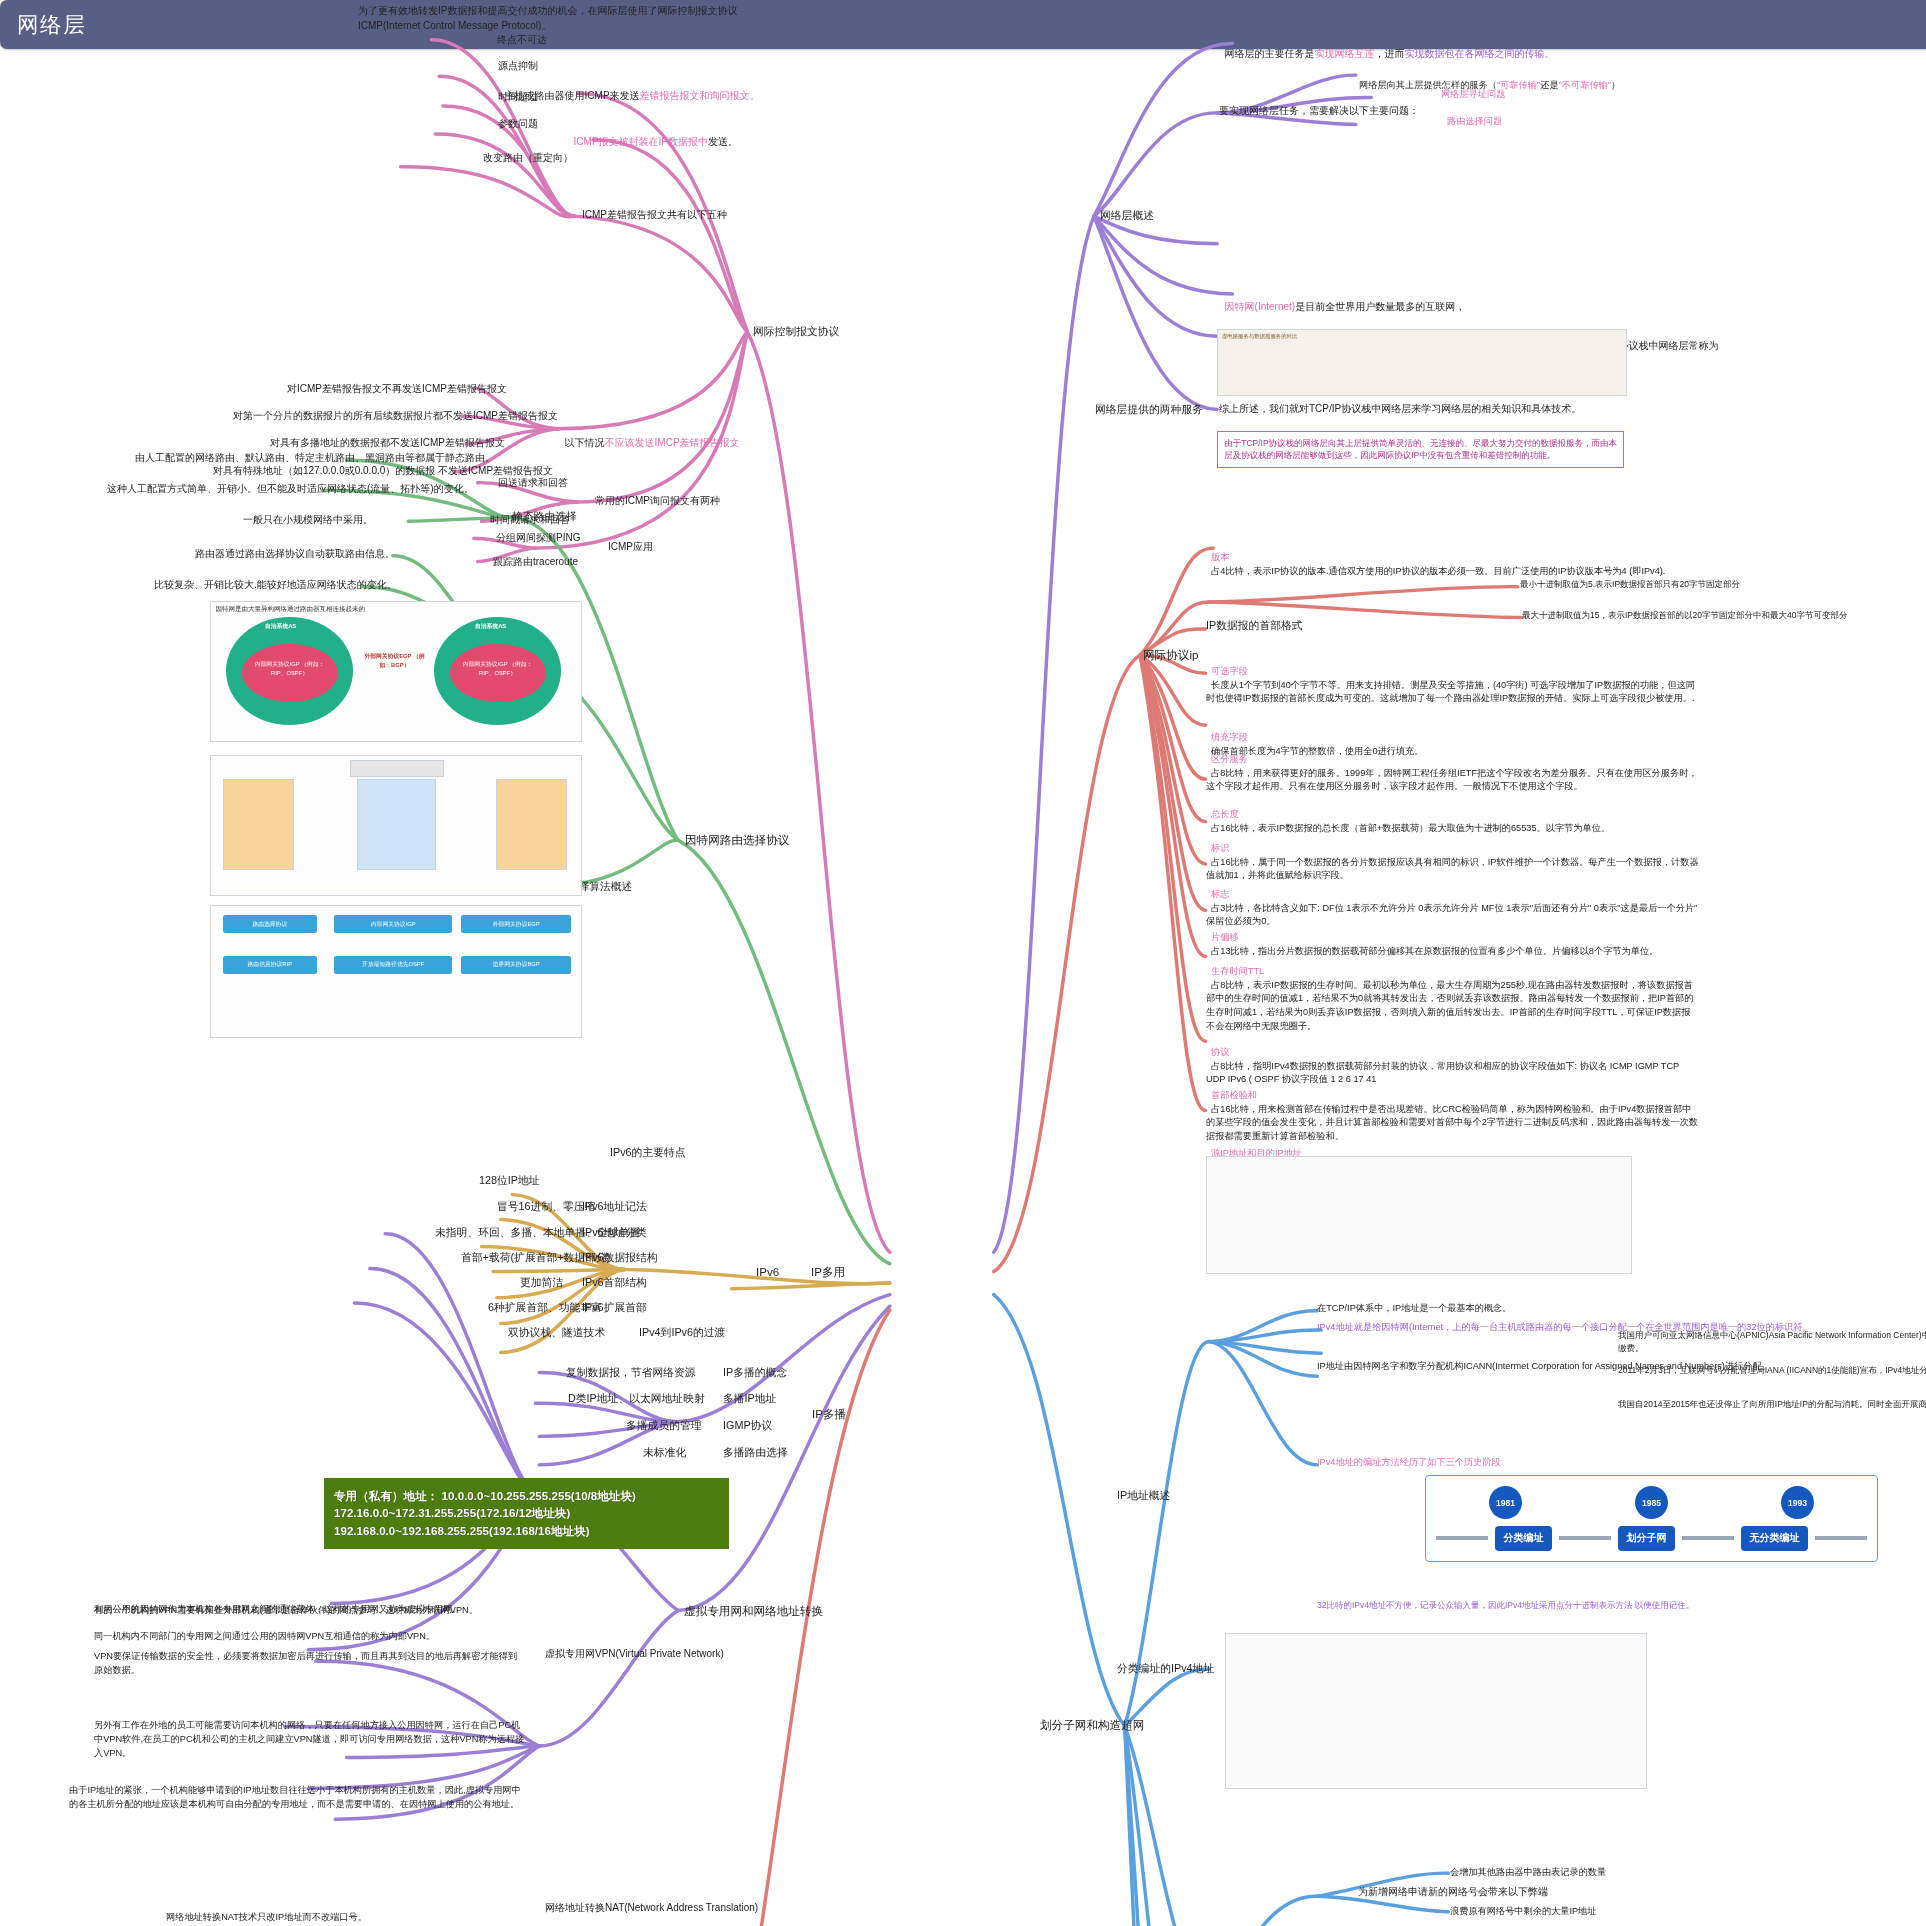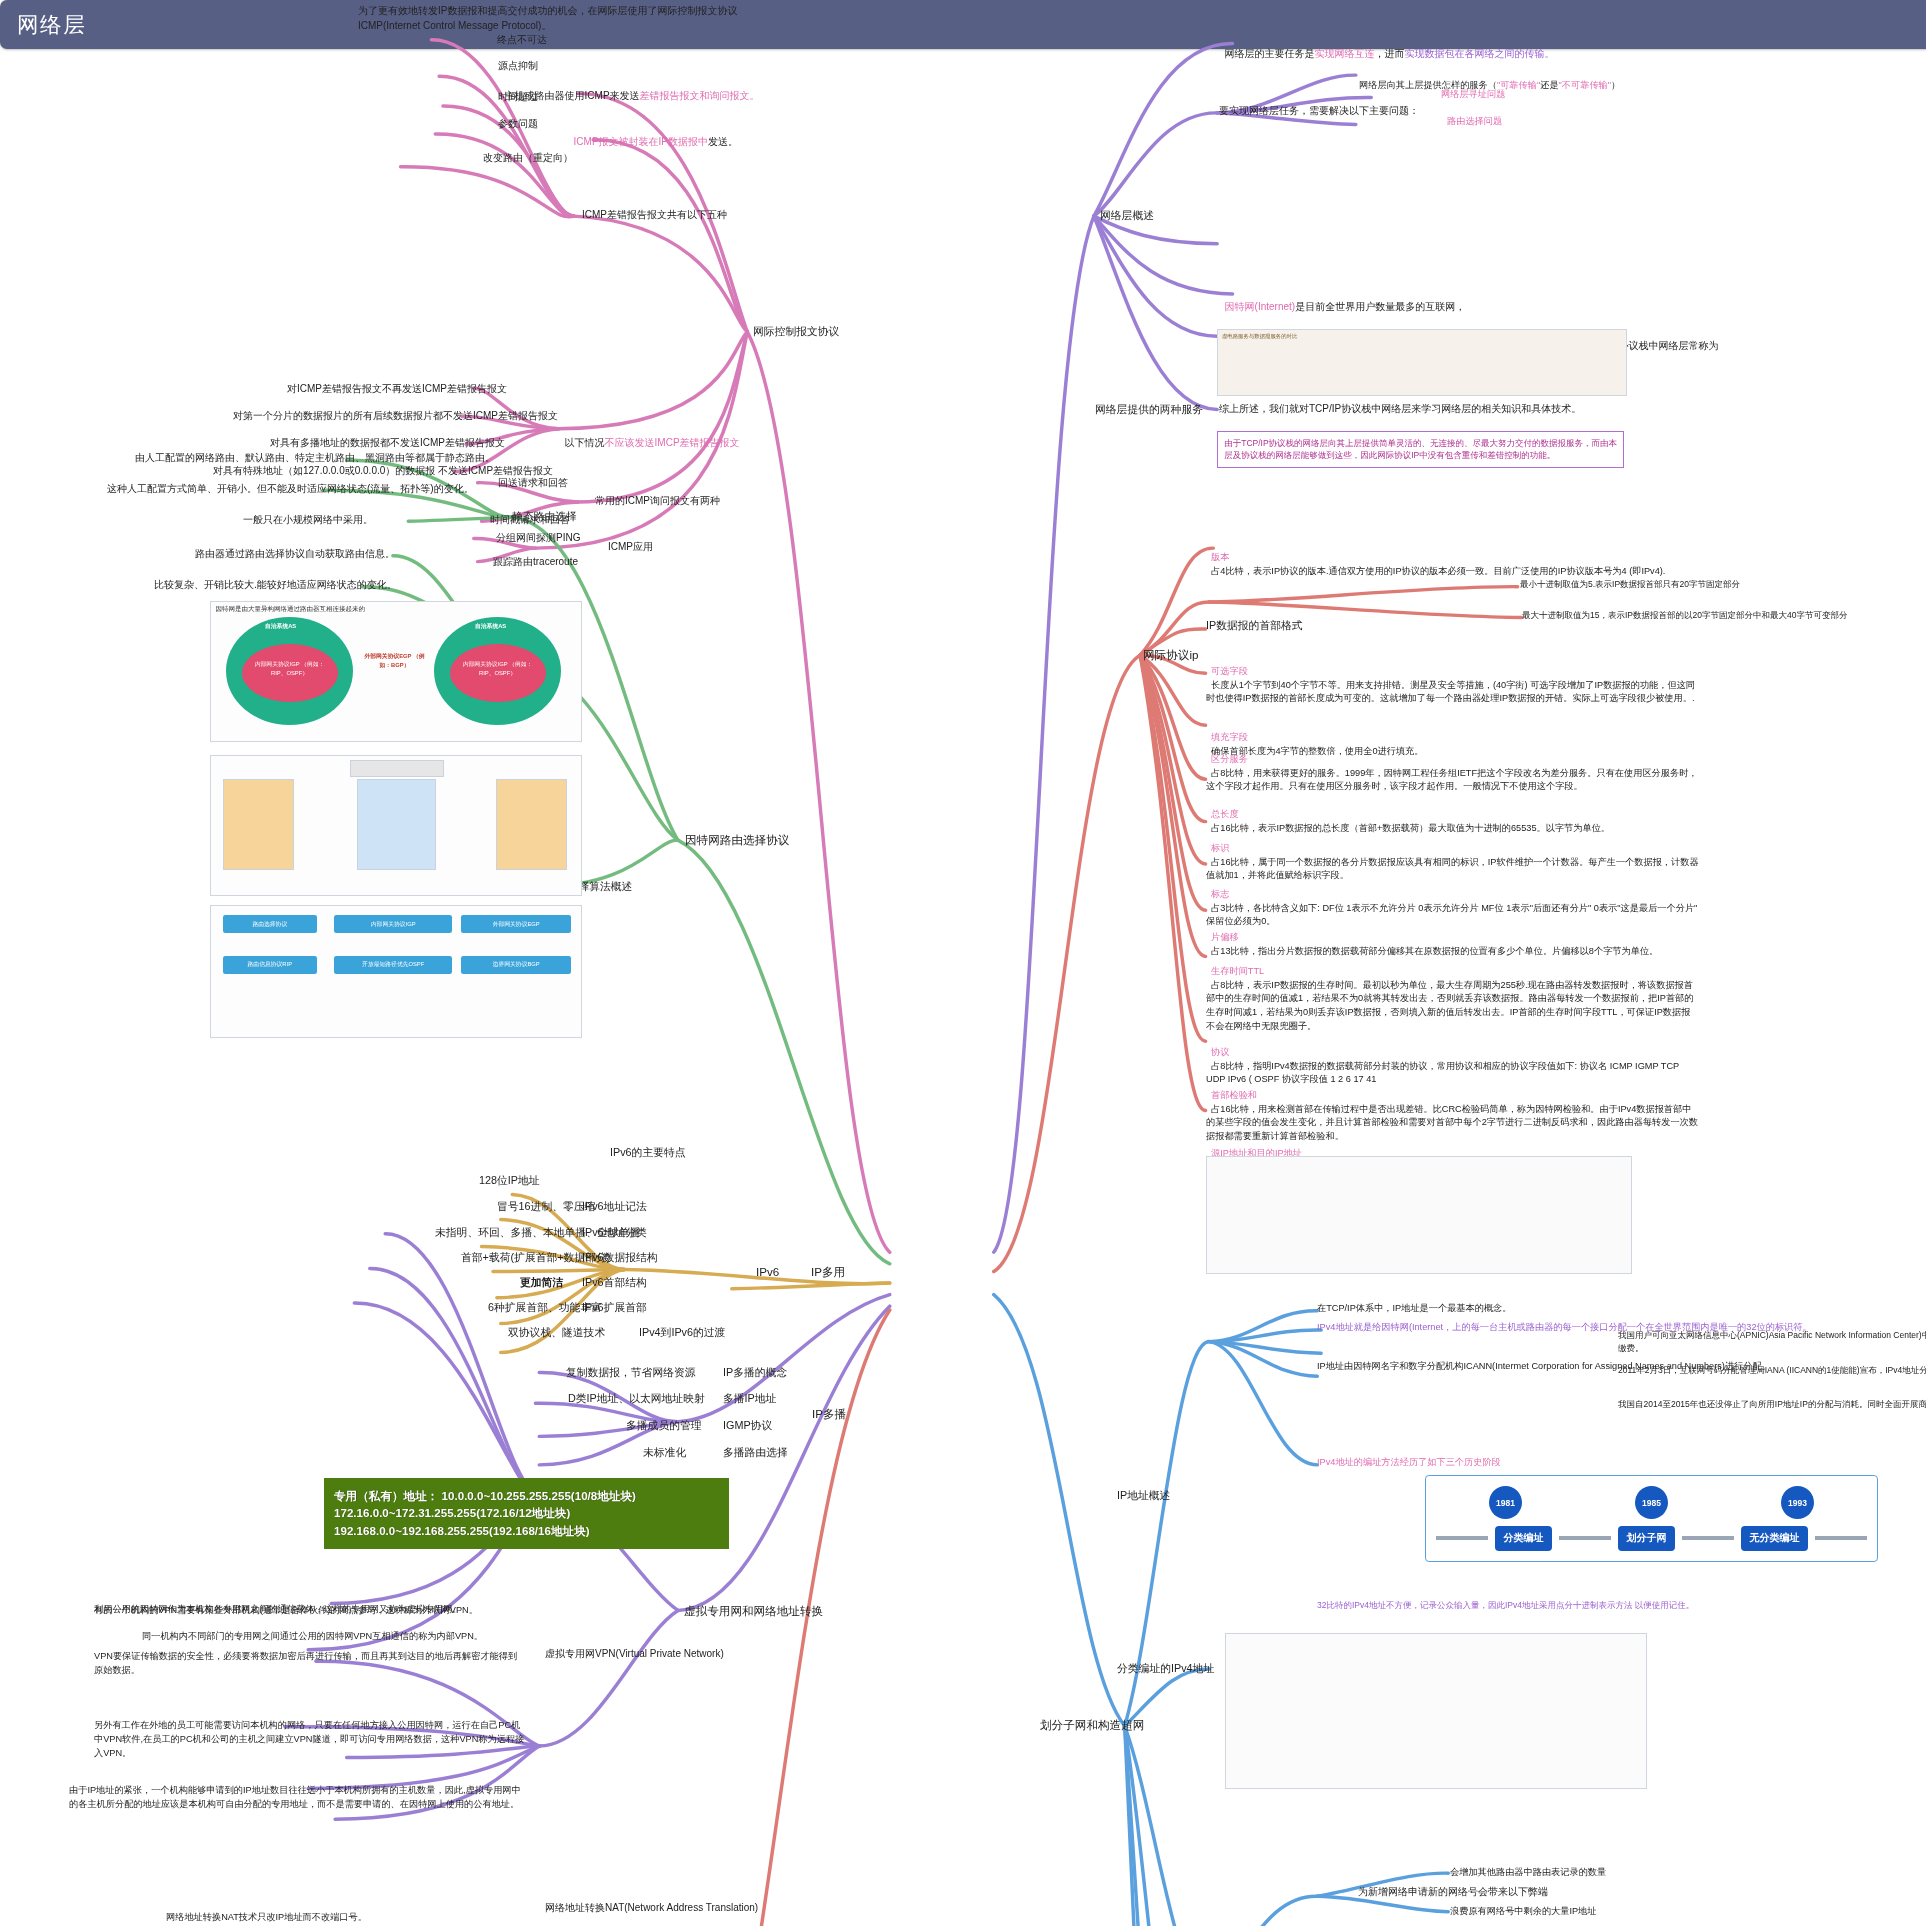--- a/index.html
+++ b/index.html
@@ -292,21 +292,21 @@
 </div>
 
 <div class="node t28" style="left:479px;top:1172px;">128位IP地址</div>
 <div class="node t28" style="left:575px;top:1144px;margin-left:35px;">IPv6的主要特点</div>
 <div class="node t28" style="left:497px;top:1198px;">冒号16进制、零压缩</div>
 <div class="node t28" style="left:582px;top:1198px;">IPv6地址记法</div>
 <div class="node t28" style="left:435px;top:1224px;">未指明、环回、多播、本地单播、全球单播</div>
 <div class="node t28" style="left:582px;top:1224px;">IPv6地址分类</div>
 <div class="node t28" style="left:461px;top:1249px;">首部+载荷(扩展首部+数据部分)</div>
 <div class="node t28" style="left:582px;top:1249px;">IPv6数据报结构</div>
-<div class="node t28" style="left:520px;top:1274px;font-weight:bold;">更加简洁</div>
+<div class="node t28" style="left:520px;top:1274px;">更加简洁</div>
 <div class="node t28" style="left:582px;top:1274px;">IPv6首部结构</div>
 <div class="node t28" style="left:488px;top:1299px;">6种扩展首部、功能丰富</div>
 <div class="node t28" style="left:582px;top:1299px;">IPv6扩展首部</div>
 <div class="node t28" style="left:508px;top:1324px;">双协议栈、隧道技术</div>
 <div class="node t28" style="left:639px;top:1324px;">IPv4到IPv6的过渡</div>
 <div class="node t30" style="left:756px;top:1263px;">IPv6</div>
 <div class="node t30" style="left:811px;top:1263px;">IP多用</div>
 
 <div class="node t28" style="left:566px;top:1364px;">复制数据报，节省网络资源</div>
 <div class="node t28" style="left:723px;top:1364px;">IP多播的概念</div>
@@ -317,21 +317,21 @@
 <div class="node t28" style="left:643px;top:1444px;">未标准化</div>
 <div class="node t28" style="left:723px;top:1444px;">多播路由选择</div>
 <div class="node t30" style="left:812px;top:1405px;">IP多播</div>
 
 <div class="gray-box" style="left:324px;top:1478px;width:385px;">专用（私有）地址：
 10.0.0.0~10.255.255.255(10/8地址块)
 172.16.0.0~172.31.255.255(172.16/12地址块)
 192.168.0.0~192.168.255.255(192.168/16地址块)</div>
 
 <div class="node t24" style="left:94px;top:1603px;width:431px;">利用公用的因特网作为本机构各专用网之间的通信载体，这样的专用网又称为虚拟专用网。</div>
-<div class="node t24" style="left:94px;top:1630px;width:431px;margin-left:48px;">同一机构内不同部门的专用网之间通过公用的因特网VPN互相通信的称为内部VPN。</div>
+<div class="node t24" style="left:94px;top:1630px;width:431px;">同一机构内不同部门的专用网之间通过公用的因特网VPN互相通信的称为内部VPN。</div>
 <div class="node t24" style="left:94px;top:1650px;width:431px;">VPN要保证传输数据的安全性，必须要将数据加密后再进行传输，而且再其到达目的地后再解密才能得到原始数据。</div>
 <div class="node t24" style="left:94px;top:1604px;width:431px;">有的一个机构的VPN需要有某些外部机构(通常是合作伙伴)的网点参与，这种称为外联网VPN。</div>
 <div class="node t24" style="left:94px;top:1719px;width:431px;">另外有工作在外地的员工可能需要访问本机构的网络，只要在任何地方接入公用因特网，运行在自己PC机中VPN软件,在员工的PC机和公司的主机之间建立VPN隧道，即可访问专用网络数据，这种VPN称为远程接入VPN。</div>
 
 <div class="node t24" style="left:69px;top:1784px;width:455px;">由于IP地址的紧张，一个机构能够申请到的IP地址数目往往远小于本机构所拥有的主机数量，因此,虚拟专用网中的各主机所分配的地址应该是本机构可自由分配的专用地址，而不是需要申请的、在因特网上使用的公有地址。</div>
 <div class="node t24" style="left:166px;top:1911px;width:358px;">网络地址转换NAT技术只改IP地址而不改端口号。</div>
 
 <div class="node t26" style="left:545px;top:1646px;">虚拟专用网VPN(Virtual Private Network)</div>
 <div class="node t26" style="left:545px;top:1900px;">网络地址转换NAT(Network Address Translation)</div>
 <div class="node t30" style="left:684px;top:1602px;">虚拟专用网和网络地址转换</div>

